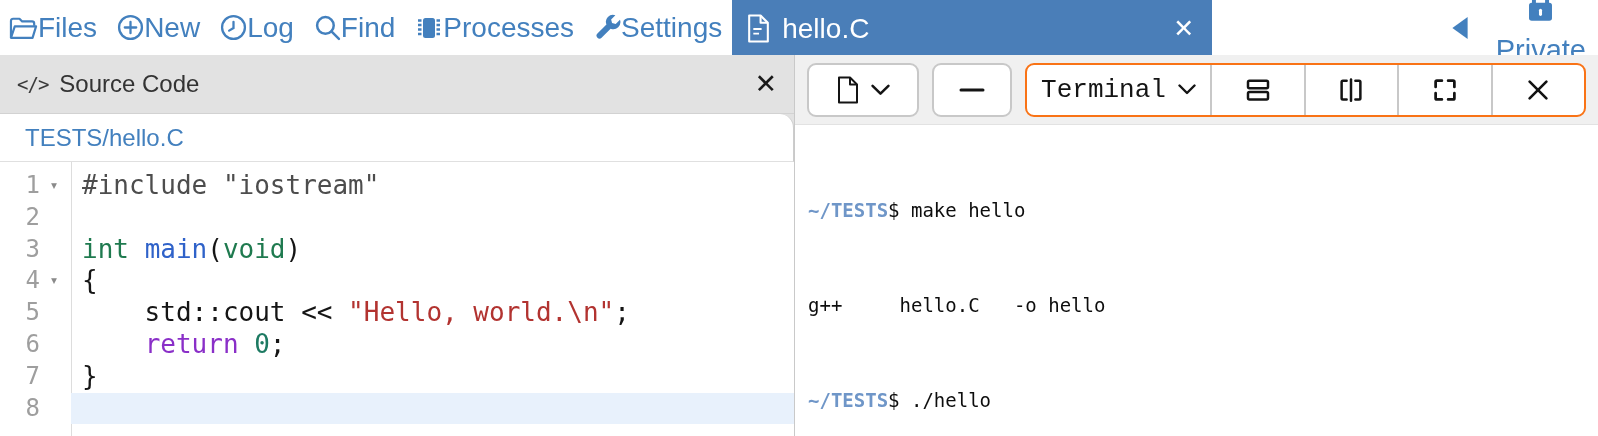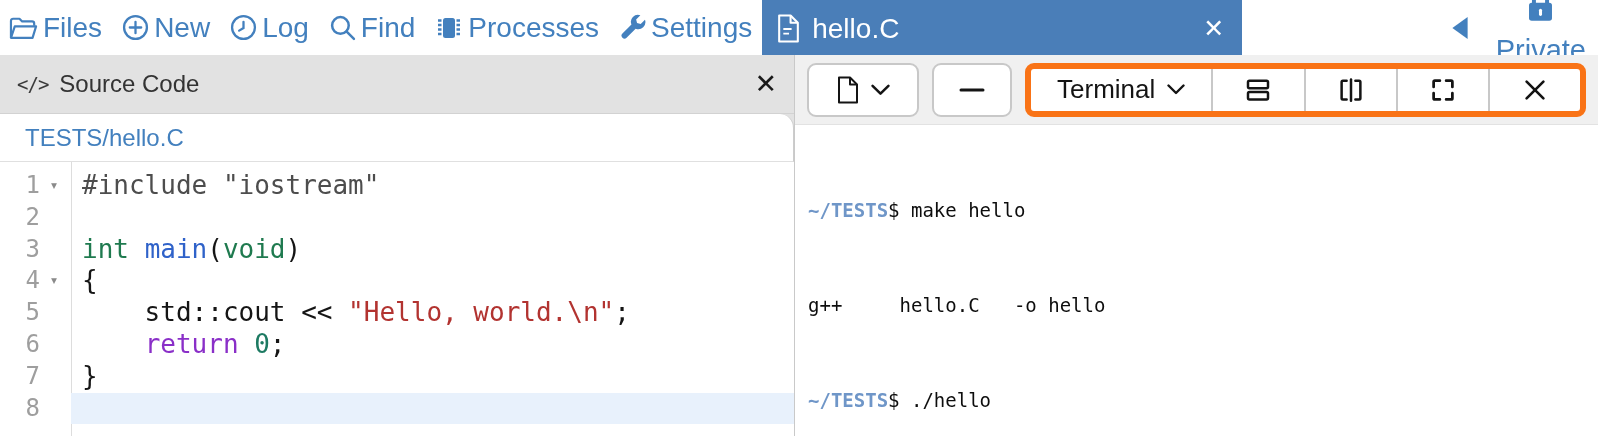--- a/index.html
+++ b/index.html
@@ -6,21 +6,21 @@
   html,body { margin:0; padding:0; }
   body {
     width:1598px; height:436px; overflow:hidden; background:#fff;
     font-family:"Liberation Sans", sans-serif;
     -webkit-font-smoothing: antialiased;
   }
   .app { width:1598px; height:436px; display:flex; flex-direction:column; }
 
   
   .topbar { flex:0 0 55px; height:55px; display:flex; align-items:center; background:#fff; }
-  .tool-item { display:flex; align-items:center; gap:5px; color:#4380be; font-size:28px; margin-left:20px; cursor:default; white-space:nowrap; }
+  .tool-item { display:flex; align-items:center; color:#4380be; font-size:28px; margin-left:20px; cursor:default; white-space:nowrap; }
   .topbar > .tool-item:first-child { margin-left:9px; }
   .tool-item svg { display:block; }
 
   .tab { width:480px; height:55px; margin-left:10px; background:#4a7eb8; color:#fff;
          display:flex; align-items:center; gap:12px; padding:2px 18px 0 15px; font-size:28px; flex:0 0 auto; }
   .tab-label { flex:1; }
   .tab-close { font-size:25px; line-height:1; }
 
   .topbar-right { margin-left:auto; display:flex; align-items:center; color:#4380be; font-size:29px; padding-right:12px; white-space:nowrap; }
   .collapse-btn { display:flex; align-items:center; margin-right:27px; }
@@ -59,21 +59,21 @@
   .tk-number  { color:#1d7a62; }
 
   
   .right-panel { flex:1; display:flex; flex-direction:column; min-width:0; background:#fff; }
   .terminal-toolbar { flex:0 0 70px; height:70px; background:#f0f0f0; border-bottom:1px solid #e2e2e2;
                       display:flex; align-items:center; padding:0 12px; gap:13px; }
   .tbtn { height:54px; background:#fff; border:2px solid #c8c8c8; border-radius:9px;
           display:flex; align-items:center; justify-content:center; color:#141414; }
   .btn-file { width:112px; gap:12px; }
   .btn-min  { width:80px; }
-  .btn-group { flex:1; display:flex; height:54px; background:#fff; border:6px solid #f97316; border-radius:9px; overflow:hidden; }
+  .btn-group { flex:1; display:flex; height:54px; background:#fff; border:2px solid #f97316; border-radius:9px; overflow:hidden;font-family:Liberation Mono, monospace; }
   .grp-item { flex:1; display:flex; align-items:center; justify-content:center; border-left:2px solid #c8c8c8; color:#141414; }
   .grp-item:first-child { border-left:none; flex:2; gap:12px; font-size:26px; }
 
   .terminal { flex:1; font-family:"DejaVu Sans Mono", monospace; font-size:19px; line-height:31.6px;
               padding:7px 0 0 13px; white-space:pre; color:#0d0d0d; overflow:hidden; }
   .t-prompt { color:#6f96c8; font-weight:bold; }
 </style>
 </head>
 <body>
 

